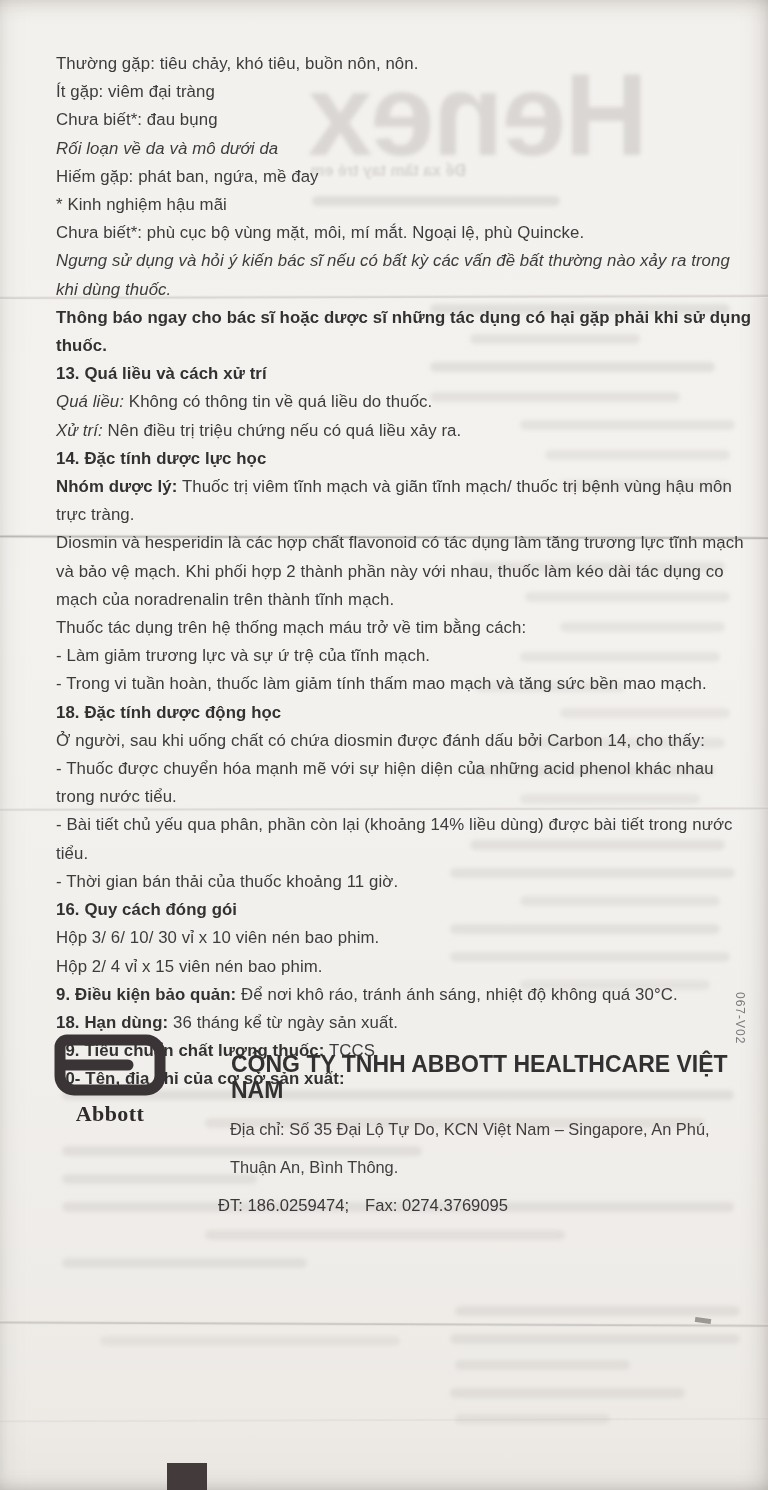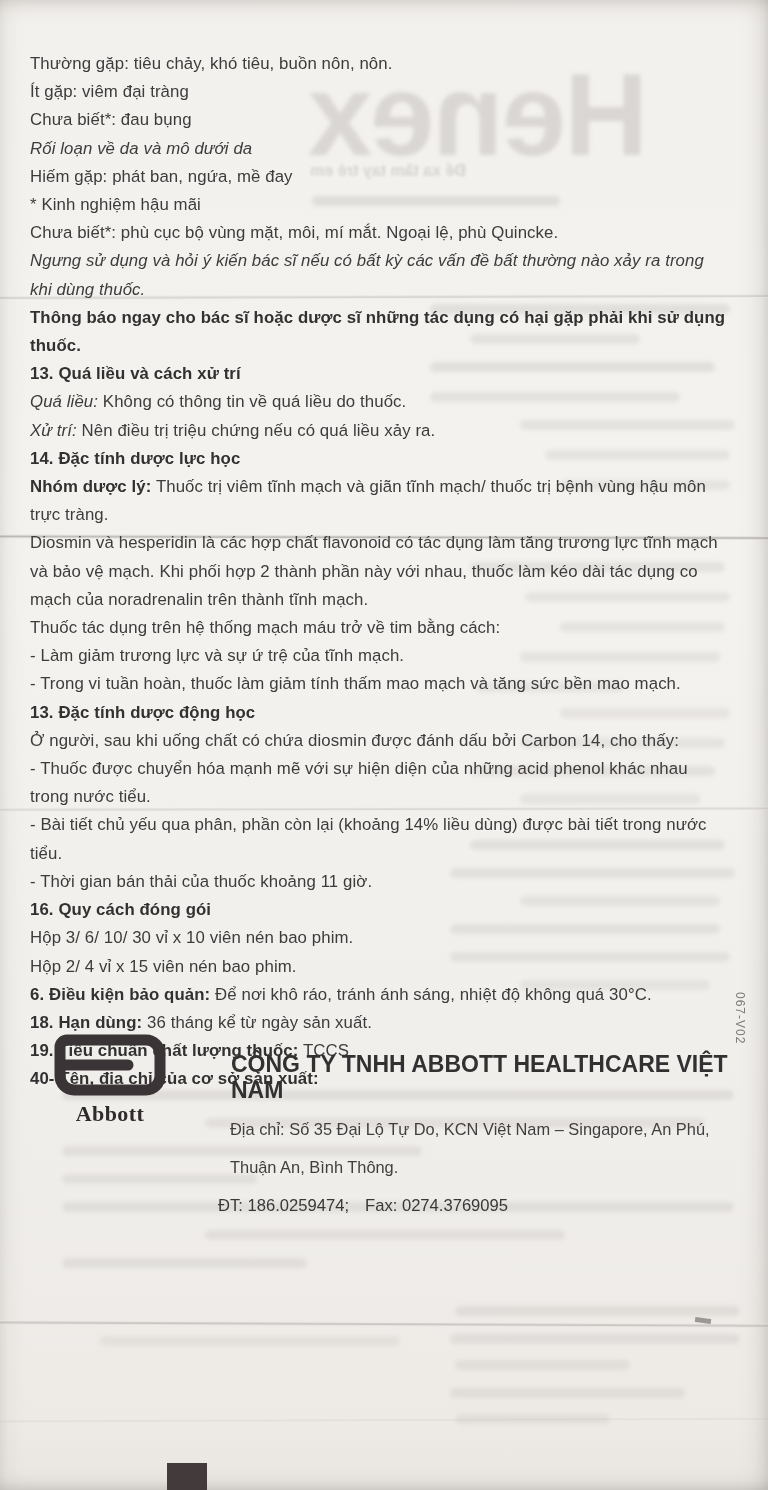--- a/index.html
+++ b/index.html
@@ -23,21 +23,21 @@
     transform:scaleX(-1);white-space:nowrap;
   }
   .ghost-tagline{
     position:absolute;left:296px;top:162px;width:170px;
     font-size:16px;font-weight:700;color:#d4d1ce;opacity:.95;
     filter:blur(1.4px);transform:scaleX(-1);white-space:nowrap;
   }
   .gbar{position:absolute;height:10px;border-radius:5px;background:#ccc9c5;filter:blur(2.3px);}
 
   
-  #content{position:absolute;left:30px;top:50px;width:700px;z-index:3;}
+  #content{position:absolute;left:56px;top:50px;width:700px;z-index:3;}
   p.ln{margin:0;font-size:16.8px;line-height:28.2px;color:#3e3b3c;letter-spacing:.1px;}
   p.ln .b{font-weight:700;color:#333031;}
   p.ln .i{font-style:italic;}
   p.hd span{font-weight:700;color:#333031;}
 
   
   #mfr{position:absolute;left:54px;top:1034px;display:flex;z-index:3;}
   #mfr .logo-col{width:118px;margin-right:52px;text-align:center;}
   #mfr .wordmark{font-family:"Liberation Serif","DejaVu Serif",serif;font-weight:700;
     font-size:22px;color:#2f2b2c;letter-spacing:.4px;margin-top:1px;}
@@ -134,29 +134,29 @@
       <p class="ln"><span class="b">Thông báo ngay cho bác sĩ hoặc dược sĩ những tác dụng có hại gặp phải khi sử dụng thuốc.</span></p>
       <p class="ln hd"><span class="b">13. Quá liều và cách xử trí</span></p>
       <p class="ln"><span class="i">Quá liều:</span><span class="r"> Không có thông tin về quá liều do thuốc.</span></p>
       <p class="ln"><span class="i">Xử trí:</span><span class="r"> Nên điều trị triệu chứng nếu có quá liều xảy ra.</span></p>
       <p class="ln hd"><span class="b">14. Đặc tính dược lực học</span></p>
       <p class="ln"><span class="b">Nhóm dược lý:</span><span class="r"> Thuốc trị viêm tĩnh mạch và giãn tĩnh mạch/ thuốc trị bệnh vùng hậu môn trực tràng.</span></p>
       <p class="ln"><span class="r">Diosmin và hesperidin là các hợp chất flavonoid có tác dụng làm tăng trương lực tĩnh mạch và bảo vệ mạch. Khi phối hợp 2 thành phần này với nhau, thuốc làm kéo dài tác dụng co mạch của noradrenalin trên thành tĩnh mạch.</span></p>
       <p class="ln"><span class="r">Thuốc tác dụng trên hệ thống mạch máu trở về tim bằng cách:</span></p>
       <p class="ln"><span class="r">- Làm giảm trương lực và sự ứ trệ của tĩnh mạch.</span></p>
       <p class="ln"><span class="r">- Trong vi tuần hoàn, thuốc làm giảm tính thấm mao mạch và tăng sức bền mao mạch.</span></p>
-      <p class="ln hd"><span class="b">13. Đặc tính dược động học</span></p>
+      <p class="ln hd"><span class="b">18. Đặc tính dược động học</span></p>
       <p class="ln"><span class="r">Ở người, sau khi uống chất có chứa diosmin được đánh dấu bởi Carbon 14, cho thấy:</span></p>
       <p class="ln"><span class="r">- Thuốc được chuyển hóa mạnh mẽ với sự hiện diện của những acid phenol khác nhau trong nước tiểu.</span></p>
       <p class="ln"><span class="r">- Bài tiết chủ yếu qua phân, phần còn lại (khoảng 14% liều dùng) được bài tiết trong nước tiểu.</span></p>
       <p class="ln"><span class="r">- Thời gian bán thải của thuốc khoảng 11 giờ.</span></p>
       <p class="ln hd"><span class="b">16. Quy cách đóng gói</span></p>
       <p class="ln"><span class="r">Hộp 3/ 6/ 10/ 30 vỉ x 10 viên nén bao phim.</span></p>
       <p class="ln"><span class="r">Hộp 2/ 4 vỉ x 15 viên nén bao phim.</span></p>
-      <p class="ln"><span class="b">6. Điều kiện bảo quản:</span><span class="r"> Để nơi khô ráo, tránh ánh sáng, nhiệt độ không quá 30°C.</span></p>
+      <p class="ln"><span class="b">9. Điều kiện bảo quản:</span><span class="r"> Để nơi khô ráo, tránh ánh sáng, nhiệt độ không quá 30°C.</span></p>
       <p class="ln"><span class="b">18. Hạn dùng:</span><span class="r"> 36 tháng kể từ ngày sản xuất.</span></p>
       <p class="ln"><span class="b">19. Tiêu chuẩn chất lượng thuốc:</span><span class="r"> TCCS</span></p>
       <p class="ln hd"><span class="b">40- Tên, địa chỉ của cơ sở sản xuất:</span></p>
     </div>
 
   <div id="mfr">
     <div class="logo-col">
       <svg width="112" height="62" viewBox="0 0 112 62">
         <path d="M13 6 H92 A14 14 0 0 1 106 20 V42 A14 14 0 0 1 92 56 H20 A14 14 0 0 1 6 42 V13 A7 7 0 0 1 13 6 Z" fill="none" stroke="#3a3436" stroke-width="11"></path>
         <path d="M9 31 H74" stroke="#3a3436" stroke-width="11" stroke-linecap="round"></path>

